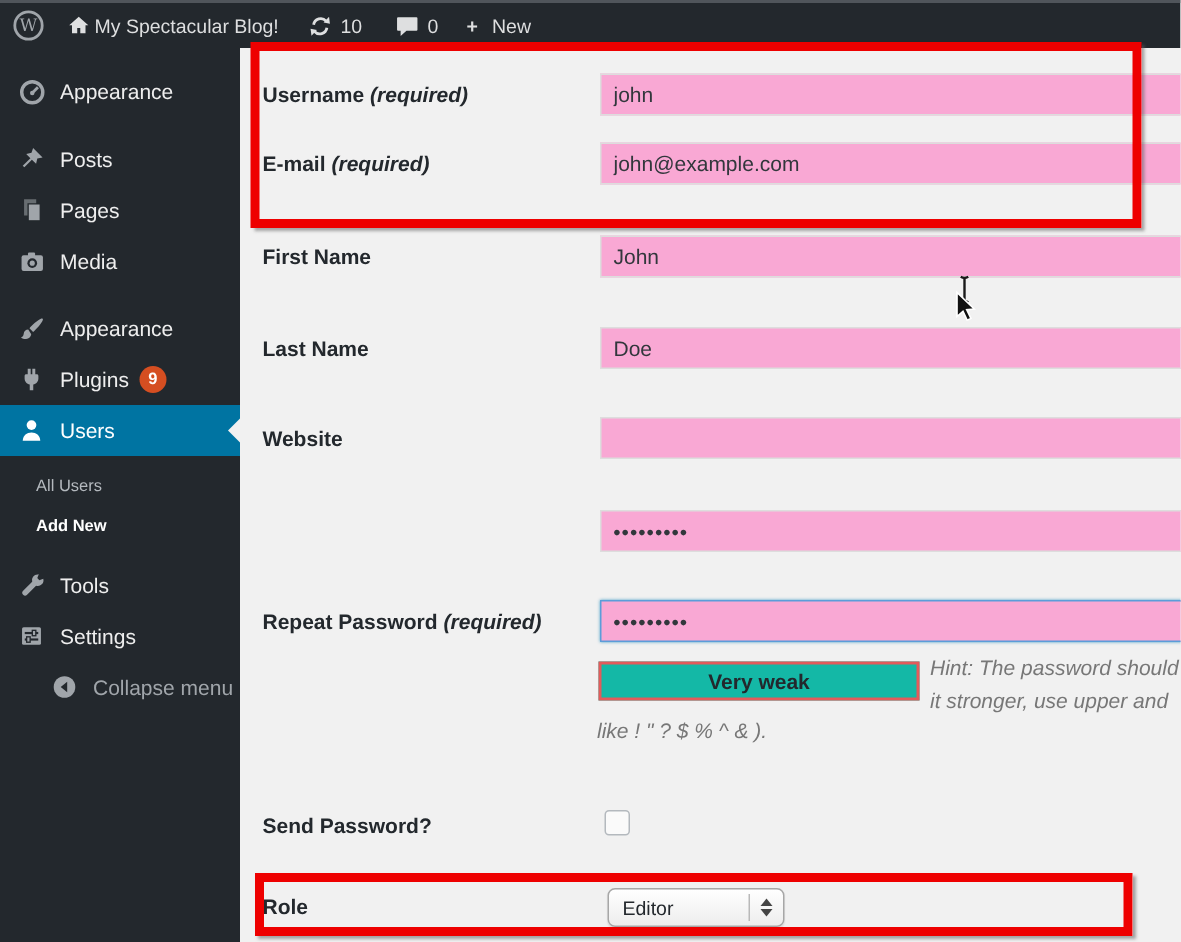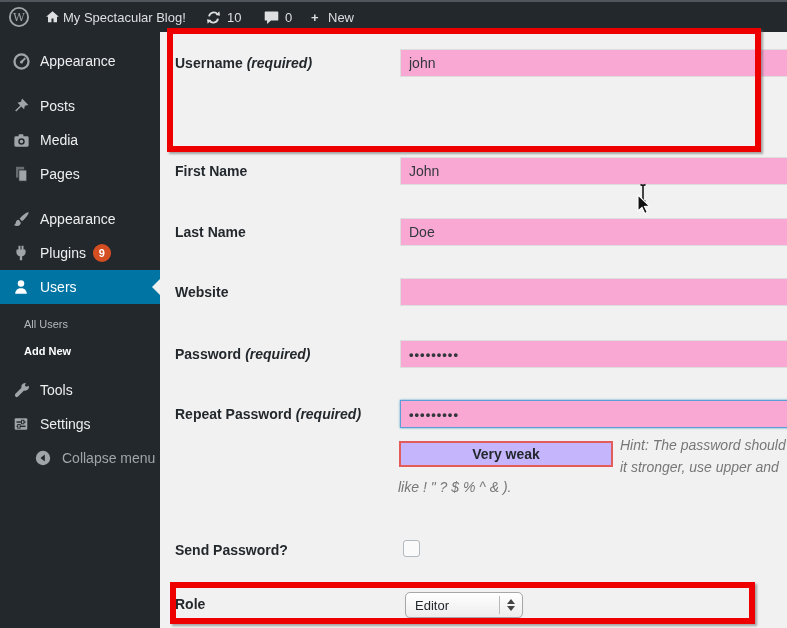--- a/index.html
+++ b/index.html
@@ -67,21 +67,21 @@
     position:absolute; left:240px; top:0; width:404px; height:28px;
     background:#f9a8d4; border:1px solid #ddd; border-radius:0;
     font-family:"Liberation Sans", sans-serif; font-size:14px; color:#32373c;
     padding:3px 8px; outline:none;
   }
   .field.pw { font-size:13px; letter-spacing:1px; font-weight:bold; }
   .field.focused { border-color:#5b9dd9; box-shadow:0 0 2px rgba(30,140,190,.8); }
 
   #strength-meter {
     position:absolute; left:239px; top:409px; width:214px; height:26px;
-    background:#c4b5fd; border:2px solid #e35b5b;
+    background:#14b8a6; border:2px solid #e35b5b;
     text-align:center; line-height:22px; font-weight:bold; color:#23282d;
   }
   .hint-line { position:absolute; font-style:italic; color:#777; white-space:nowrap; }
   #hint-1 { left:460px; top:405px; }
   #hint-2 { left:460px; top:427px; }
   #hint-3 { left:238px; top:447px; }
 
   #send-row { position:absolute; left:0; top:504px; width:627px; height:30px; }
   #send-checkbox {
     position:absolute; left:243px; top:4px; width:17px; height:17px;
@@ -165,38 +165,38 @@
     <span class="mi-icon">
       <svg width="18" height="18" viewBox="0 0 20 20" fill="currentColor">
         <path d="M11.2 1.8l7 7-3.9.9-.9 3.9-3.1-3.1-5.6 5.7-1.2-1.2 5.7-5.6-3.1-3.1 3.9-.9z"></path>
       </svg>
     </span>
     <span>Posts</span>
   </div>
 
   <div class="menu-item">
     <span class="mi-icon">
+      <svg width="18" height="18" viewBox="0 0 20 20" fill="currentColor">
+        <path d="M4.5 2h9v12h-9z" opacity="0.55"></path>
+        <path d="M7.5 5.5h9v12.5h-9z" stroke="#23282d" stroke-width="1"></path>
+      </svg>
+    </span>
+    <span>Pages</span>
+  </div>
+
+  <div class="menu-item">
+    <span class="mi-icon">
       <svg width="19" height="19" viewBox="0 0 20 20" fill="currentColor">
         <rect x="7" y="3.5" width="5" height="3" rx="0.8"></rect>
         <rect x="2.5" y="5.5" width="15" height="11" rx="1.5"></rect>
         <circle cx="10" cy="11" r="3.4" fill="#23282d"></circle>
         <circle cx="10" cy="11" r="1.8" fill="currentColor"></circle>
       </svg>
     </span>
     <span>Media</span>
-  </div>
-
-  <div class="menu-item">
-    <span class="mi-icon">
-      <svg width="18" height="18" viewBox="0 0 20 20" fill="currentColor">
-        <path d="M4.5 2h9v12h-9z" opacity="0.55"></path>
-        <path d="M7.5 5.5h9v12.5h-9z" stroke="#23282d" stroke-width="1"></path>
-      </svg>
-    </span>
-    <span>Pages</span>
   </div>
 
 
   <div class="menu-gap"></div>
 
   <div class="menu-item">
     <span class="mi-icon">
       <svg width="18" height="18" viewBox="0 0 20 20" fill="currentColor">
         <path d="M17.3 2.6c-2.6 1-7.2 5-8.8 7.2l2.7 2.7c2.2-1.6 6.2-6.2 7.2-8.8.3-.8-.3-1.4-1.1-1.1z"></path>
         <path d="M7.6 10.8c-1.9.1-3.2 1.3-3.4 3.2-.1 1.3-.9 2.1-2 2.6 1.1.9 2.5 1.2 3.8 1.1 2.1-.1 3.6-1.5 3.8-3.5z"></path>
@@ -266,20 +266,26 @@
 
 <div id="content">
 
   <div class="form-row" style="top:17px;">
     <div class="row-label">
       <span>Username</span><span class="req">(required)</span>
     </div>
     <input class="field" value="john" style="">
   </div>
 
+  <div class="form-row" style="top:63px;">
+    <div class="row-label">
+      <span>E-mail</span><span class="req">(required)</span>
+    </div>
+    <input class="field" value="john@example.com" style="">
+  </div>
 
   <div class="form-row" style="top:125px;">
     <div class="row-label">
       <span>First Name</span>
     </div>
     <input class="field" value="John" style="">
   </div>
 
   <div class="form-row" style="top:186px;">
     <div class="row-label">
@@ -289,23 +295,20 @@
   </div>
 
   <div class="form-row" style="top:246px;">
     <div class="row-label">
       <span>Website</span>
     </div>
     <input class="field" value="" style="">
   </div>
 
   <div class="form-row" style="top:308px;">
-    <div class="row-label">
-      <span>Password</span><span class="req">(required)</span>
-    </div>
     <input class="field pw" value="•••••••••" style="">
   </div>
 
   <div class="form-row" style="top:368px;">
     <div class="row-label">
       <span>Repeat Password</span><span class="req">(required)</span>
     </div>
     <input class="field pw focused" value="•••••••••" style="">
   </div>
 

